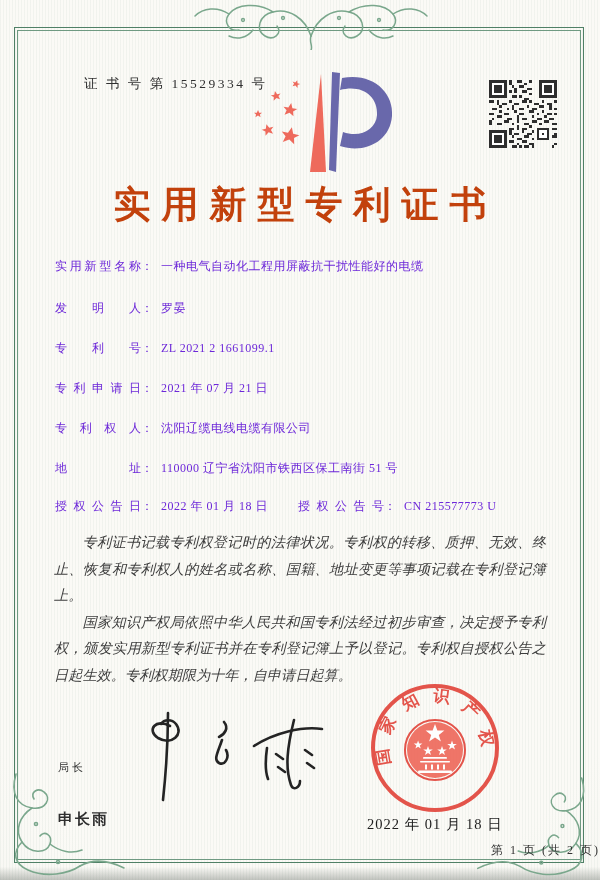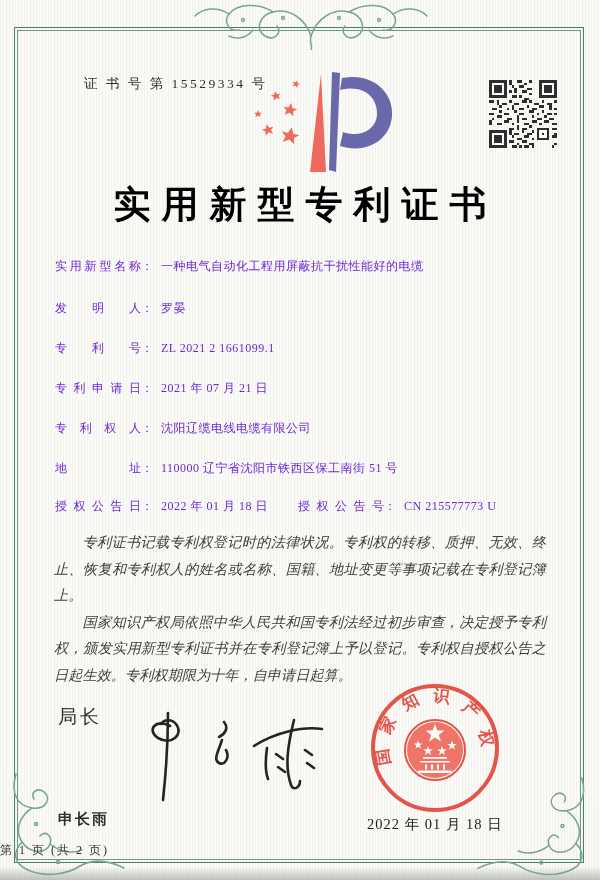--- a/index.html
+++ b/index.html
@@ -17,41 +17,41 @@
   
   .frame{left:14px;top:27px;width:568px;height:834px;border:1.5px solid var(--frame_green,#4f8066);z-index:1;}
   .frame-inner{position:absolute;inset:2px;border:1px solid var(--frame_green2,#6f9a82);}
   .orn{z-index:2;pointer-events:none;}
   .orn svg{display:block;}
   
   .certno{left:54px;top:75px;font-size:13.5px;letter-spacing:2.5px;color:#2f2f2f;z-index:3;margin-left:30px;}
   .logo{left:232px;top:70px;z-index:3;}
   .qr{left:487px;top:78px;width:72px;height:72px;z-index:3;}
   .title{left:0;top:180px;width:100%;text-align:center;font-size:37px;font-weight:600;
-         letter-spacing:11px;text-indent:11px;color:#000000;z-index:3;}
+         letter-spacing:11px;text-indent:11px;color:#c2410c;z-index:3;}
   
   .row{left:55px;font-size:12px;z-index:3;white-space:nowrap;color:#6d28d9;}
   .flabel-inner{display:inline-block;width:86px;text-align:justify;text-align-last:justify;}
   .fvalue{margin-left:8px;letter-spacing:.5px;}
   .r1{top:258px}.r2{top:300px}.r3{top:340px}.r4{top:380px}.r5{top:420px}.r6{top:460px}.r7{top:498px}
   .grant2{position:absolute;left:243px;top:0;white-space:nowrap;}
   .r7 .flabel-inner{width:86px;}
   
   .body-text{left:54px;top:529px;width:492px;z-index:3;font-style:italic;color:#3d3d3d;
              font-size:14.2px;line-height:26.6px;text-align:justify;}
   .body-text p{margin:0;text-indent:2em;}
   
-  .director{left:58px;top:704px;font-size:19px;letter-spacing:3px;z-index:3;}
+  .director{left:58px;top:760px;font-size:11px;letter-spacing:3px;z-index:3;}
   .director2{left:58px;top:810px;font-size:15px;letter-spacing:2px;z-index:3;font-weight:bold;}
   .sig{left:118px;top:710px;z-index:3;}
   
   .seal{left:363px;top:678px;z-index:3;opacity:.92;}
   .seal-date{left:367px;top:815px;font-size:14.5px;letter-spacing:1px;color:#1d1d1d;z-index:4;}
   
-  .footer{left:0;top:842px;width:100%;text-align:left;font-size:12px;letter-spacing:2px;color:#333;z-index:3;}
+  .footer{left:0;top:842px;width:100%;text-align:right;font-size:12px;letter-spacing:2px;color:#333;z-index:3;}
 </style>
 </head>
 <body>
 
 <div class="abs frame">
   <div class="frame-inner"></div>
 </div>
 
 <div class="abs orn" style="left:193px;top:0;">
   <svg width="236" height="50" viewBox="0 0 236 50" fill="none" style="stroke:var(--ornament_green,#7aa78c);stroke-width:1.5;stroke-linecap:round;">

